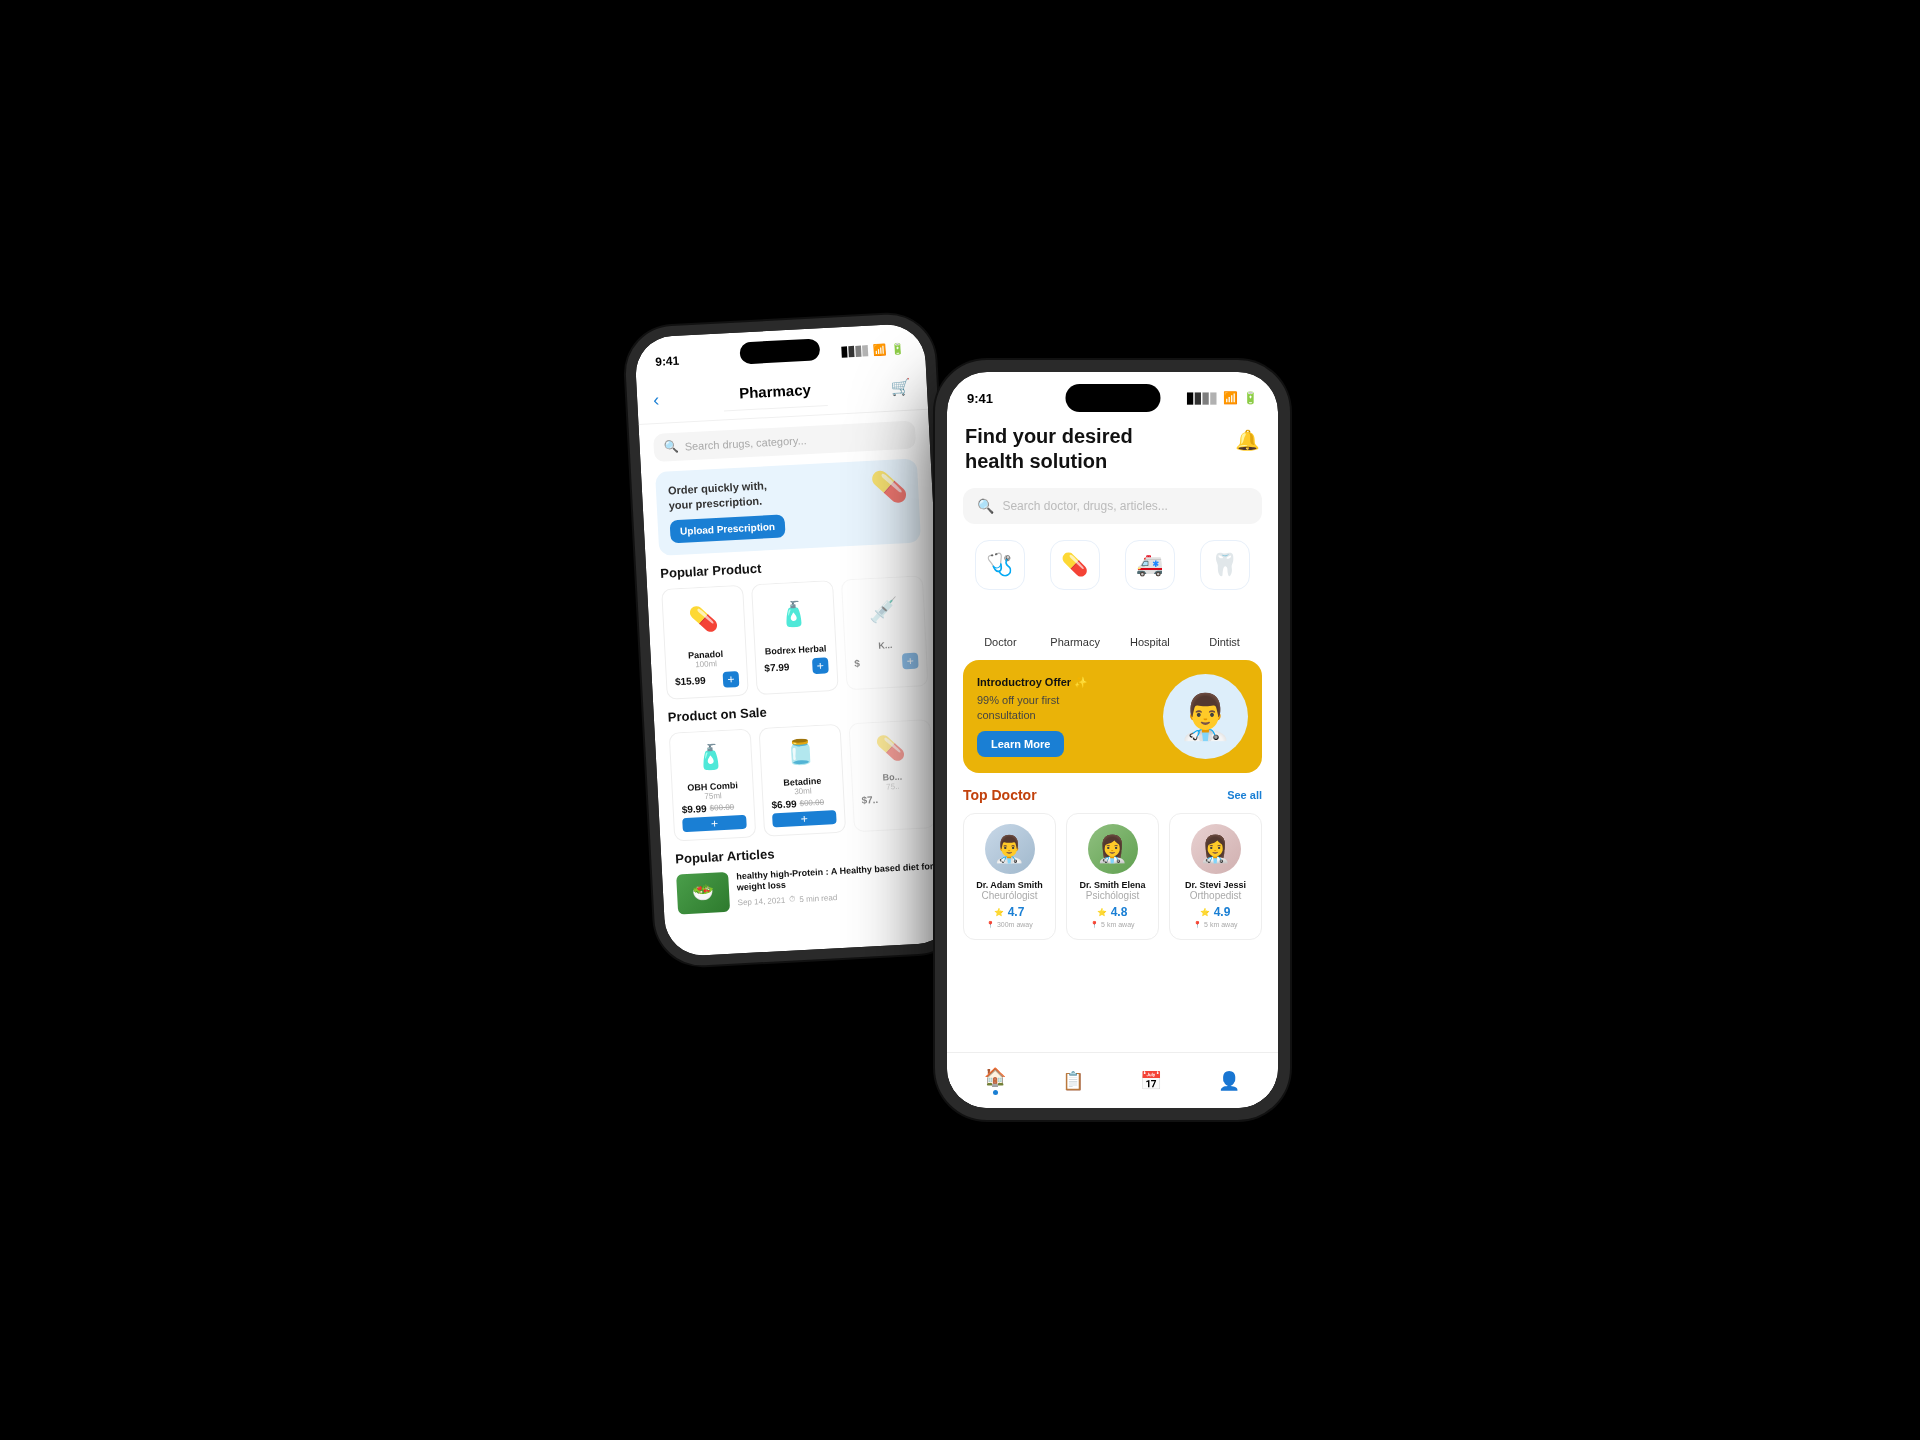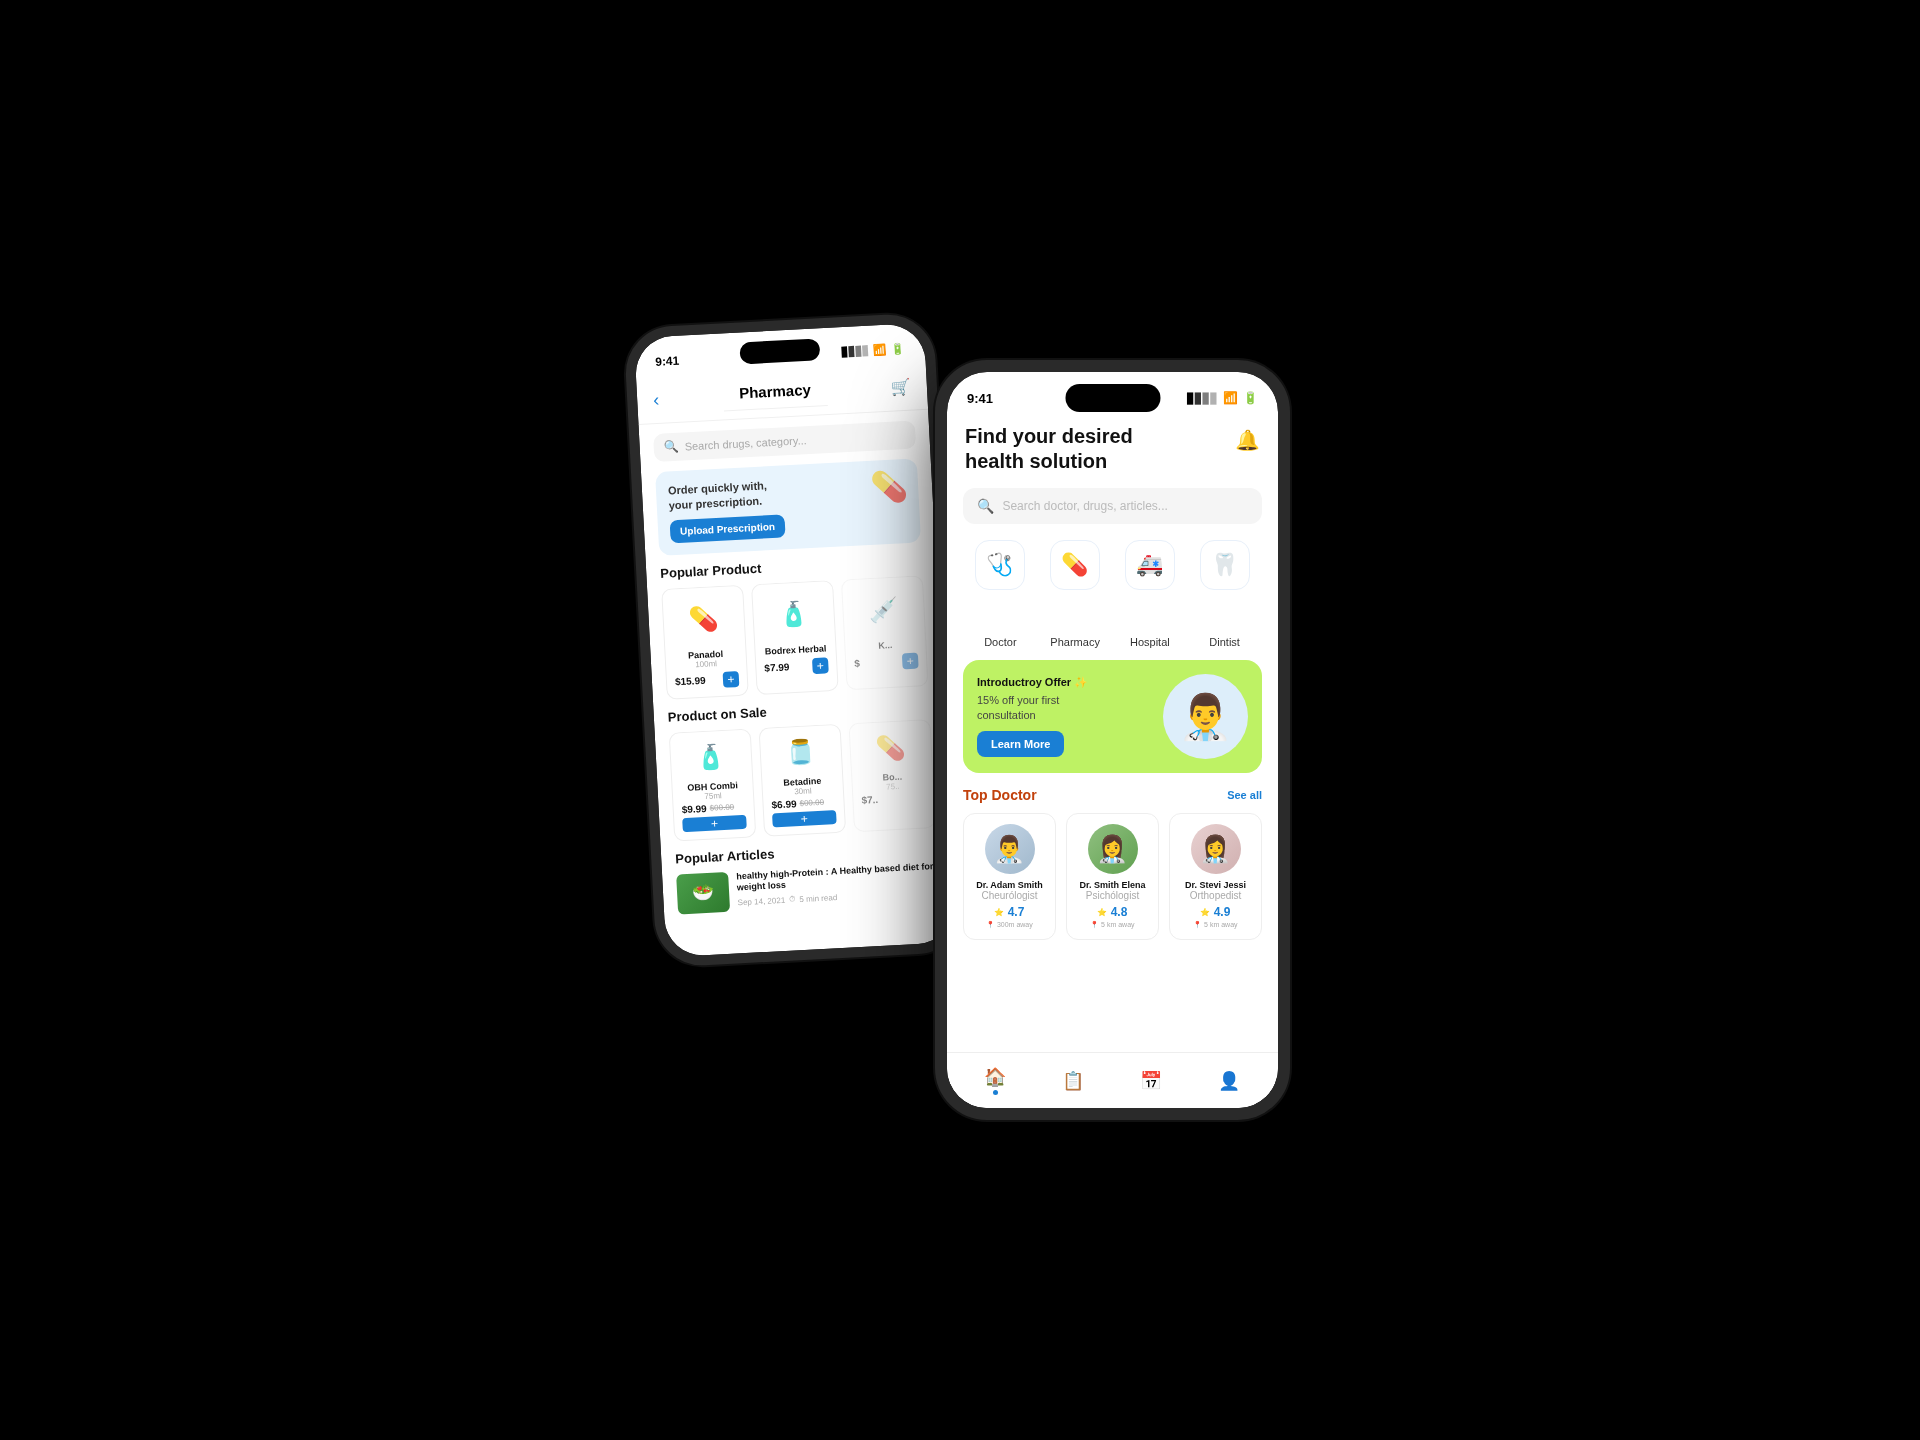--- a/index.html
+++ b/index.html
@@ -254,21 +254,21 @@
       align-items: center;
       justify-content: center;
       font-size: 22px;
       color: #1a7fd4;
       background: #fff;
     }
     .category-label { font-size: 11px; color: #333; font-weight: 500; margin-top: 42px; }
 
     .offer-card {
       margin: 0 16px 14px;
-      background: #bef264;
+      background: #eab308;
       border-radius: 16px;
       padding: 14px;
       display: flex;
       align-items: center;
       justify-content: space-between;
     }
     .offer-info { flex: 1; }
     .offer-tag { font-size: 11px; font-weight: 700; color: #111; margin-bottom: 4px; }
     .offer-desc { font-size: 11px; color: #444; line-height: 1.4; }
     .learn-btn {
@@ -552,21 +552,21 @@
             <span>🦷</span>
           </div>
           <span class="category-label">Dintist</span>
         </div>
       </div>
 
       <div class="offer-card">
         <div class="offer-info">
           <div class="offer-tag">Introductroy Offer ✨</div>
           <div class="offer-desc">
-            <span>15% off your first</span><br>
+            <span>99% off your first</span><br>
             <span>consultation</span>
           </div>
           <button class="learn-btn">Learn More</button>
         </div>
         <div class="doctor-illustration">
           <span style="font-size:44px;">👨‍⚕️</span>
         </div>
       </div>
 
       <div class="top-doctor-header">

